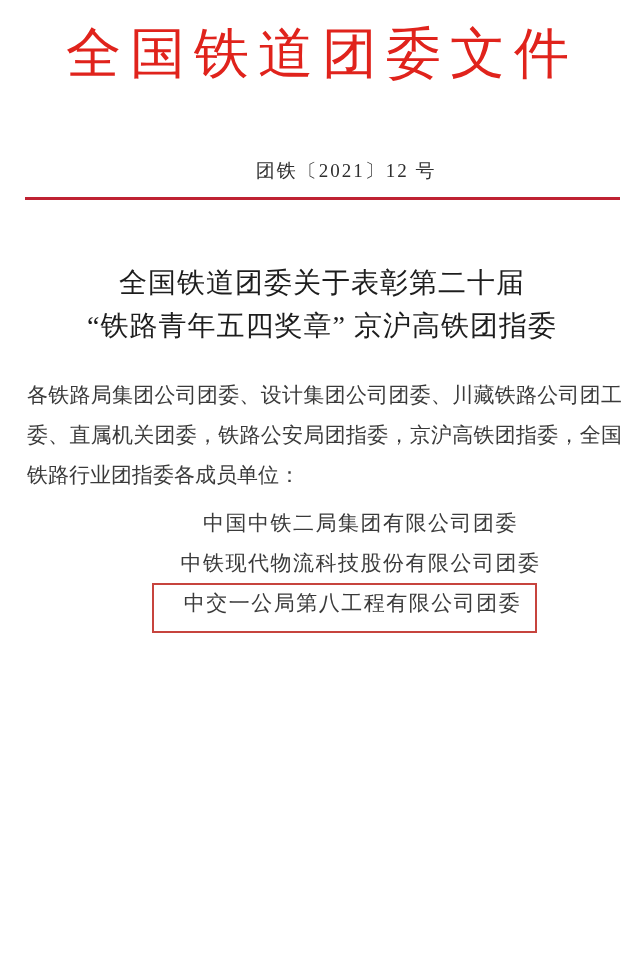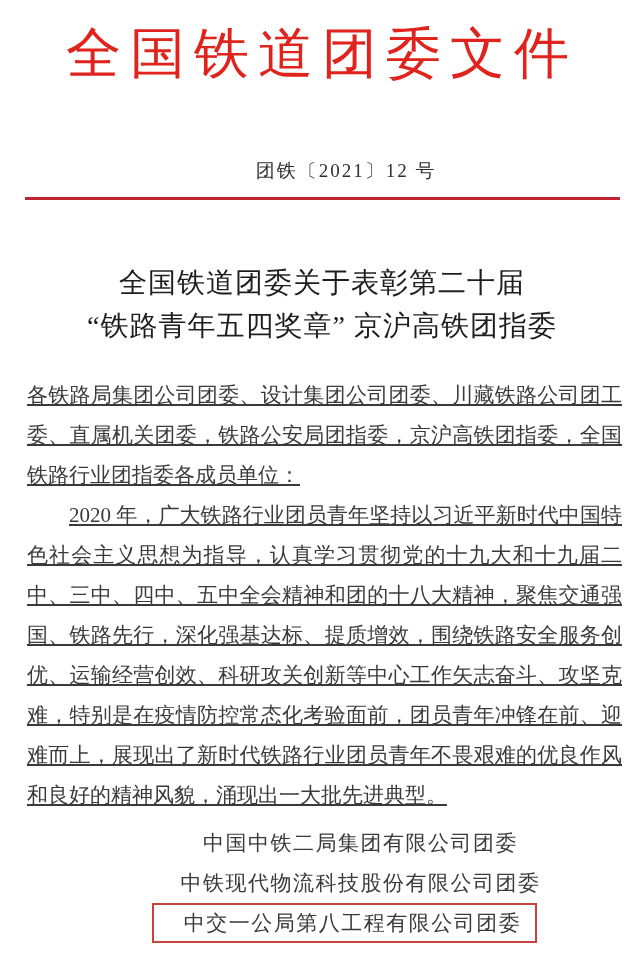--- a/index.html
+++ b/index.html
@@ -52,37 +52,36 @@
     letter-spacing:1px;
     line-height:43px;
     color:var(--title-color);
   }
   .body-text{
     margin:28px 22px 0 27px;
     font-size:21px;
     line-height:40px;
     text-align:justify;
     color:var(--body-color);
-    text-decoration:underline;
   }
   .body-text p{margin:0;}
   .body-text p.indent{text-indent:2em;}
   .award-list{
     margin:8px 0 0 77px;
     font-size:21px;
     line-height:40px;
     letter-spacing:1.5px;
     color:var(--body-color);
   }
   .award-item{height:40px;white-space:nowrap;text-align:center;}
   .highlight-box{
     display:inline-block;
     border:2px solid var(--highlight-box-red);
     line-height:32px;
-    padding:2px 14px 2px 30px;
+    padding:2px 14px 12px 30px;
     margin-left:-32px;
   }
 </style>
 </head>
 <body>
 
 <div class="page">
 
   <div class="org-title">全国铁道团委文件</div>
 
@@ -90,21 +89,20 @@
 
   <div class="red-rule"></div>
 
   <div class="doc-title">
     <div>全国铁道团委关于表彰第二十届</div>
     <div>“铁路青年五四奖章” 京沪高铁团指委</div>
   </div>
 
   <div class="body-text">
     <p>各铁路局集团公司团委、设计集团公司团委、川藏铁路公司团工委、直属机关团委，铁路公安局团指委，京沪高铁团指委，全国铁路行业团指委各成员单位：</p>
-    <p class="indent">2020 年，广大铁路行业团员青年坚持以习近平新时代中国特色社会主义思想为指导，认真学习贯彻党的十九大和十九届二中、三中、四中、五中全会精神和团的十八大精神，聚焦交通强国、铁路先行，深化强基达标、提质增效，围绕铁路安全服务创优、运输经营创效、科研攻关创新等中心工作矢志奋斗、攻坚克难，特别是在疫情防控常态化考验面前，团员青年冲锋在前、迎难而上，展现出了新时代铁路行业团员青年不畏艰难的优良作风和良好的精神风貌，涌现出一大批先进典型。</p>
   </div>
 
   <div class="award-list">
     <div class="award-item">中国中铁二局集团有限公司团委</div>
     <div class="award-item">中铁现代物流科技股份有限公司团委</div>
     <div class="award-item">
       <span class="highlight-box">
         <span>中交一公局第八工程有限公司团委</span>
       </span>
     </div>

